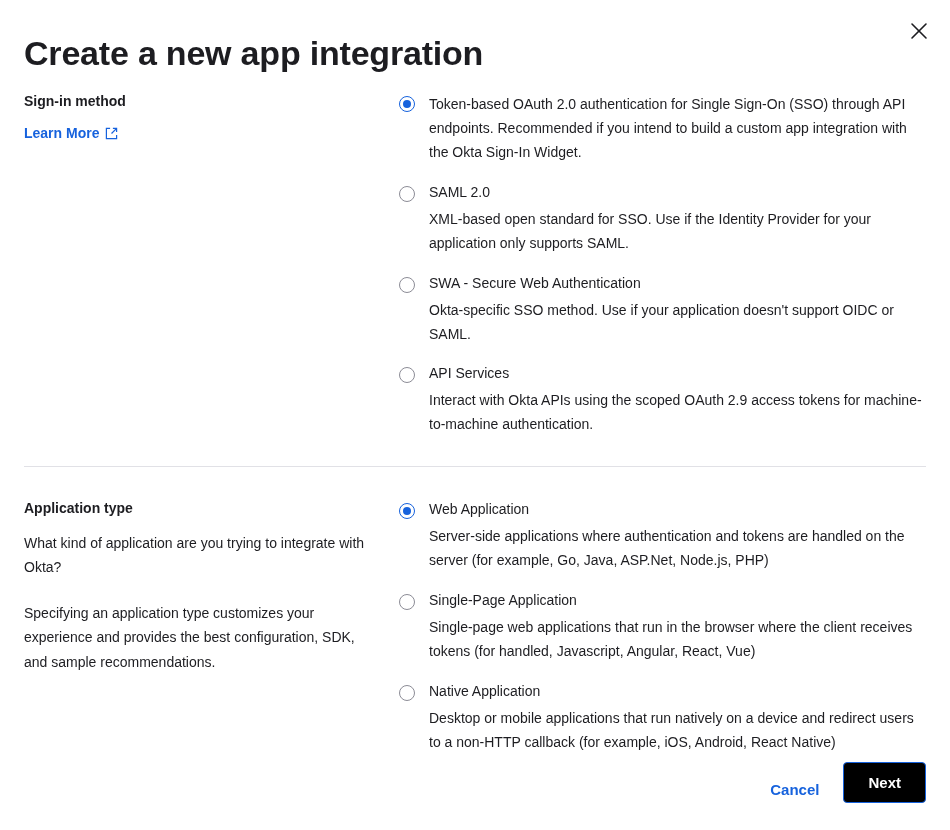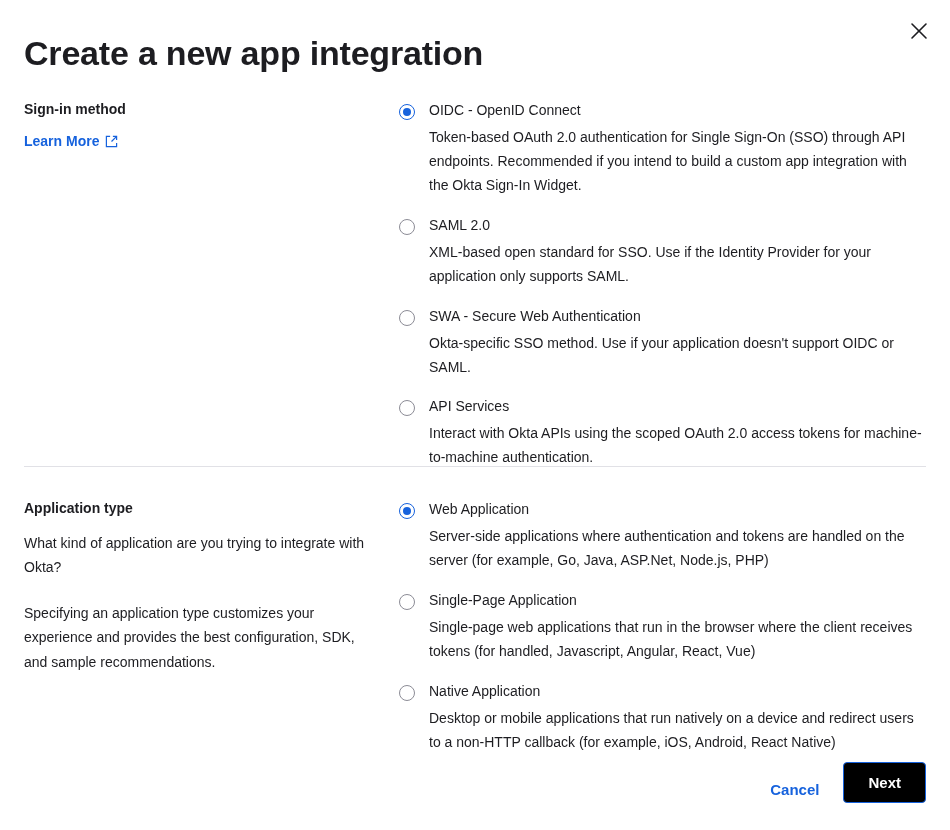--- a/index.html
+++ b/index.html
@@ -183,40 +183,39 @@
 
   <button class="close-btn" aria-label="Close">
     <svg width="18" height="18" viewBox="0 0 18 18">
       <line x1="2" y1="2" x2="16" y2="16" stroke="#1d1d21" stroke-width="1.6" stroke-linecap="round"></line>
       <line x1="16" y1="2" x2="2" y2="16" stroke="#1d1d21" stroke-width="1.6" stroke-linecap="round"></line>
     </svg>
   </button>
 
   <h1 class="modal-title">Create a new app integration</h1>
 
-  <div class="section" style="top: 100px;">
+  <div class="section" style="top: 92px;">
     <div class="section-left">
       <div class="section-label">Sign-in method</div>
       <a class="learn-more" href="#">
         <span>Learn More</span>
         <span class="ext-icon">
           <svg width="13" height="13" viewBox="0 0 14 14">
             <path d="M5.5 1.5H1.5V12.5H12.5V8.5" fill="none" stroke="#1662dd" stroke-width="1.3"></path>
             <path d="M8.5 1.5H12.5V5.5" fill="none" stroke="#1662dd" stroke-width="1.3"></path>
             <line x1="12.3" y1="1.7" x2="7" y2="7" stroke="#1662dd" stroke-width="1.3"></line>
           </svg>
         </span>
       </a>
     </div>
     <div class="section-right">
 
       <div class="radio-row">
         <span class="radio-outer checked"></span>
         <span class="radio-body">
-          <span class="radio-title" style="display:block;">OIDC - OpenID Connect</span>
           <span class="radio-desc" style="display:block;">Token-based OAuth 2.0 authentication for Single Sign-On (SSO) through API endpoints. Recommended if you intend to build a custom app integration with the Okta Sign-In Widget.</span>
         </span>
       </div>
 
       <div class="radio-row" style="margin-top:18px;">
         <span class="radio-outer"></span>
         <span class="radio-body">
           <span class="radio-title" style="display:block;">SAML 2.0</span>
           <span class="radio-desc" style="display:block;">XML-based open standard for SSO. Use if the Identity Provider for your application only supports SAML.</span>
         </span>
@@ -227,21 +226,21 @@
         <span class="radio-body">
           <span class="radio-title" style="display:block;">SWA - Secure Web Authentication</span>
           <span class="radio-desc" style="display:block;">Okta-specific SSO method. Use if your application doesn't support OIDC or SAML.</span>
         </span>
       </div>
 
       <div class="radio-row" style="">
         <span class="radio-outer"></span>
         <span class="radio-body">
           <span class="radio-title" style="display:block;">API Services</span>
-          <span class="radio-desc" style="display:block;">Interact with Okta APIs using the scoped OAuth 2.0 access tokens for machine-to-machine authentication.</span>
+          <span class="radio-desc" style="display:block;">Interact with Okta APIs using the scoped OAuth 2.9 access tokens for machine-to-machine authentication.</span>
         </span>
       </div>
 
     </div>
   </div>
 
   <div class="divider" style="top: 466px;"></div>
 
   <div class="section" style="top: 499px;">
     <div class="section-left">

